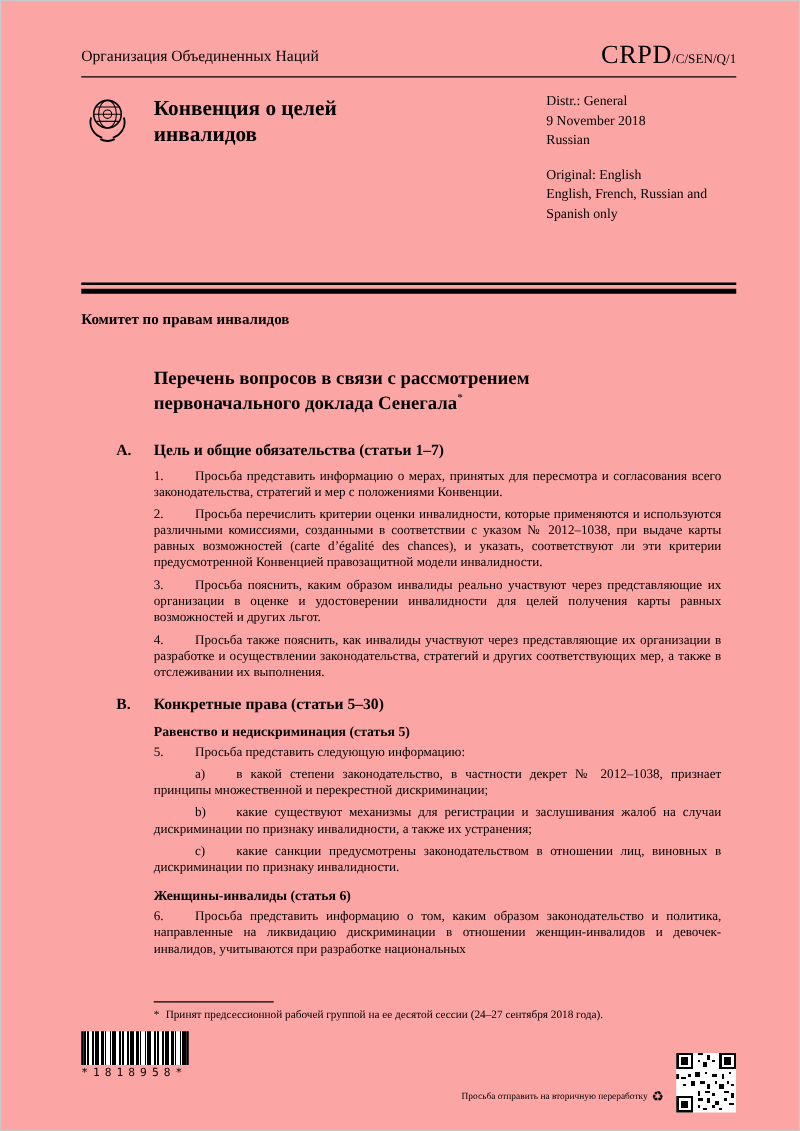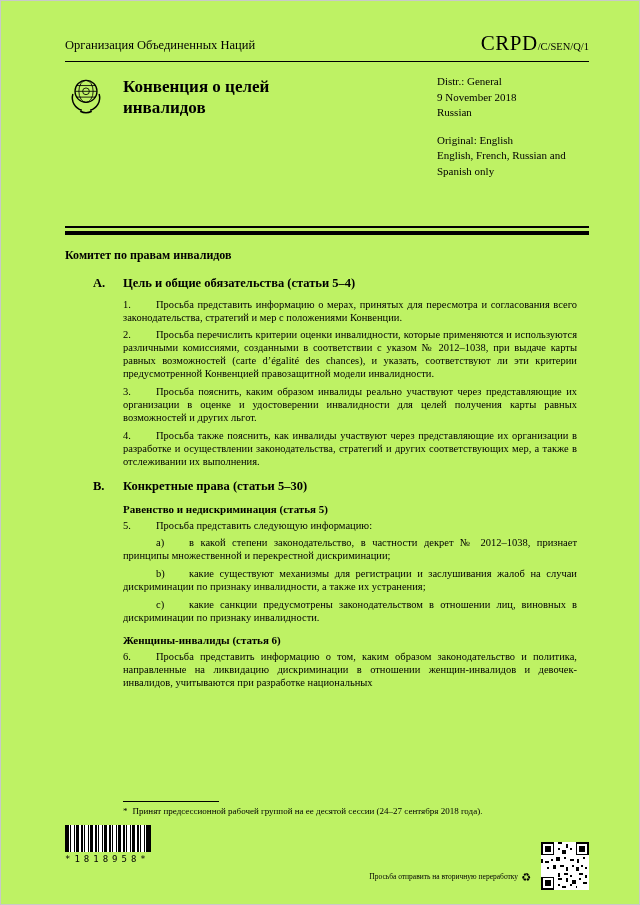--- a/index.html
+++ b/index.html
@@ -2,21 +2,21 @@
 <html><head>
 <meta charset="utf-8">
 <style>
   * { margin: 0; padding: 0; box-sizing: border-box; }
   html, body { background: #e9e9e9; }
   body { font-family: "Liberation Serif", serif; color: #000; }
   .page {
     position: relative;
     width: 640px; height: 905px;
     margin: 0 auto;
-    background: #bef264;
+    background: #fca5a5;
     border: 1px solid #c9c9c9;
     overflow: hidden;
   }
   
   .masthead { margin: 30px 50px 0 64px; }
   .mast-row {
     display: flex; align-items: flex-end; justify-content: space-between;
     border-bottom: 1px solid #000; padding-bottom: 5px;
   }
   .org-name { font-size: 12.5px; padding-bottom: 3px; }
@@ -30,21 +30,21 @@
     font-weight: bold; font-size: 17px; line-height: 1.25;
     width: 200px; flex: none; padding-left: 14px; padding-top: 2px;
   }
   .distr-block { margin-left: auto; width: 152px; font-size: 11px; line-height: 1.42; }
   .gap8 { height: 12px; }
   
   .rule-thin  { height: 2px; background: #000; margin: 46px 50px 0 64px; }
   .rule-thick { height: 4px; background: #000; margin: 3px 50px 0 64px; }
   
   .doc-content { margin: 13px 62px 0 64px; }
-  .committee { font-weight: bold; font-size: 12px; margin-bottom: 13px; }
+  .committee { font-weight: bold; font-size: 12px; margin-bottom: 31px; }
   .indented { margin-left: 58px; position: relative; }
   .main-title { font-weight: bold; font-size: 15px; line-height: 1.3; margin-bottom: 19px; }
   .main-title sup { font-size: 60%; font-weight: normal; }
   .section-heading { font-weight: bold; font-size: 12.5px; margin: 10px 0 8px; position: relative; }
   .section:first-child .section-heading { margin-top: 0; }
   .section-label { position: absolute; left: -30px; top: 0; }
   .para { font-size: 10.5px; line-height: 12.9px; text-align: justify; margin: 0 0 5px; }
   .pnum { display: inline-block; width: 33px; }
   .subpara { text-indent: 33px; }
   .pletter { display: inline-block; width: 33px; text-indent: 0; }
@@ -116,23 +116,27 @@
       <div>English, French, Russian and Spanish only</div>
     </div>
   </div>
 
   <div class="rule-thin"></div>
   <div class="rule-thick"></div>
 
   <main class="doc-content">
     <div class="committee">Комитет по правам инвалидов</div>
     <div class="indented">
+      <h1 class="main-title">
+        <span>Перечень вопросов в связи с рассмотрением</span><br>
+        <span>первоначального доклада Сенегала</span><sup class="title-fn">*</sup>
+      </h1>
       <div>
           <div class="section">
-            <div class="section-heading"><span class="section-label">A.</span><span>Цель и общие обязательства (статьи 5–4)</span></div>
+            <div class="section-heading"><span class="section-label">A.</span><span>Цель и общие обязательства (статьи 1–7)</span></div>
             <p class="para"><span class="pnum">1.</span>Просьба представить информацию о мерах, принятых для пересмотра и согласования всего законодательства, стратегий и мер с положениями Конвенции.</p>
             <p class="para"><span class="pnum">2.</span>Просьба перечислить критерии оценки инвалидности, которые применяются и используются различными комиссиями, созданными в соответствии с указом № 2012–1038, при выдаче карты равных возможностей (carte d’égalité des chances), и указать, соответствуют ли эти критерии предусмотренной Конвенцией правозащитной модели инвалидности.</p>
             <p class="para"><span class="pnum">3.</span>Просьба пояснить, каким образом инвалиды реально участвуют через представляющие их организации в оценке и удостоверении инвалидности для целей получения карты равных возможностей и других льгот.</p>
             <p class="para"><span class="pnum">4.</span>Просьба также пояснить, как инвалиды участвуют через представляющие их организации в разработке и осуществлении законодательства, стратегий и других соответствующих мер, а также в отслеживании их выполнения.</p>
           </div>
           <div class="section">
             <div class="section-heading"><span class="section-label">B.</span><span>Конкретные права (статьи 5–30)</span></div>
             <div class="subhead">Равенство и недискриминация (статья 5)</div>
             <p class="para"><span class="pnum">5.</span>Просьба представить следующую информацию:</p>
             <p class="para subpara"><span class="pletter">a)</span>в какой степени законодательство, в частности декрет № 2012–1038, признает принципы множественной и перекрестной дискриминации;</p>

